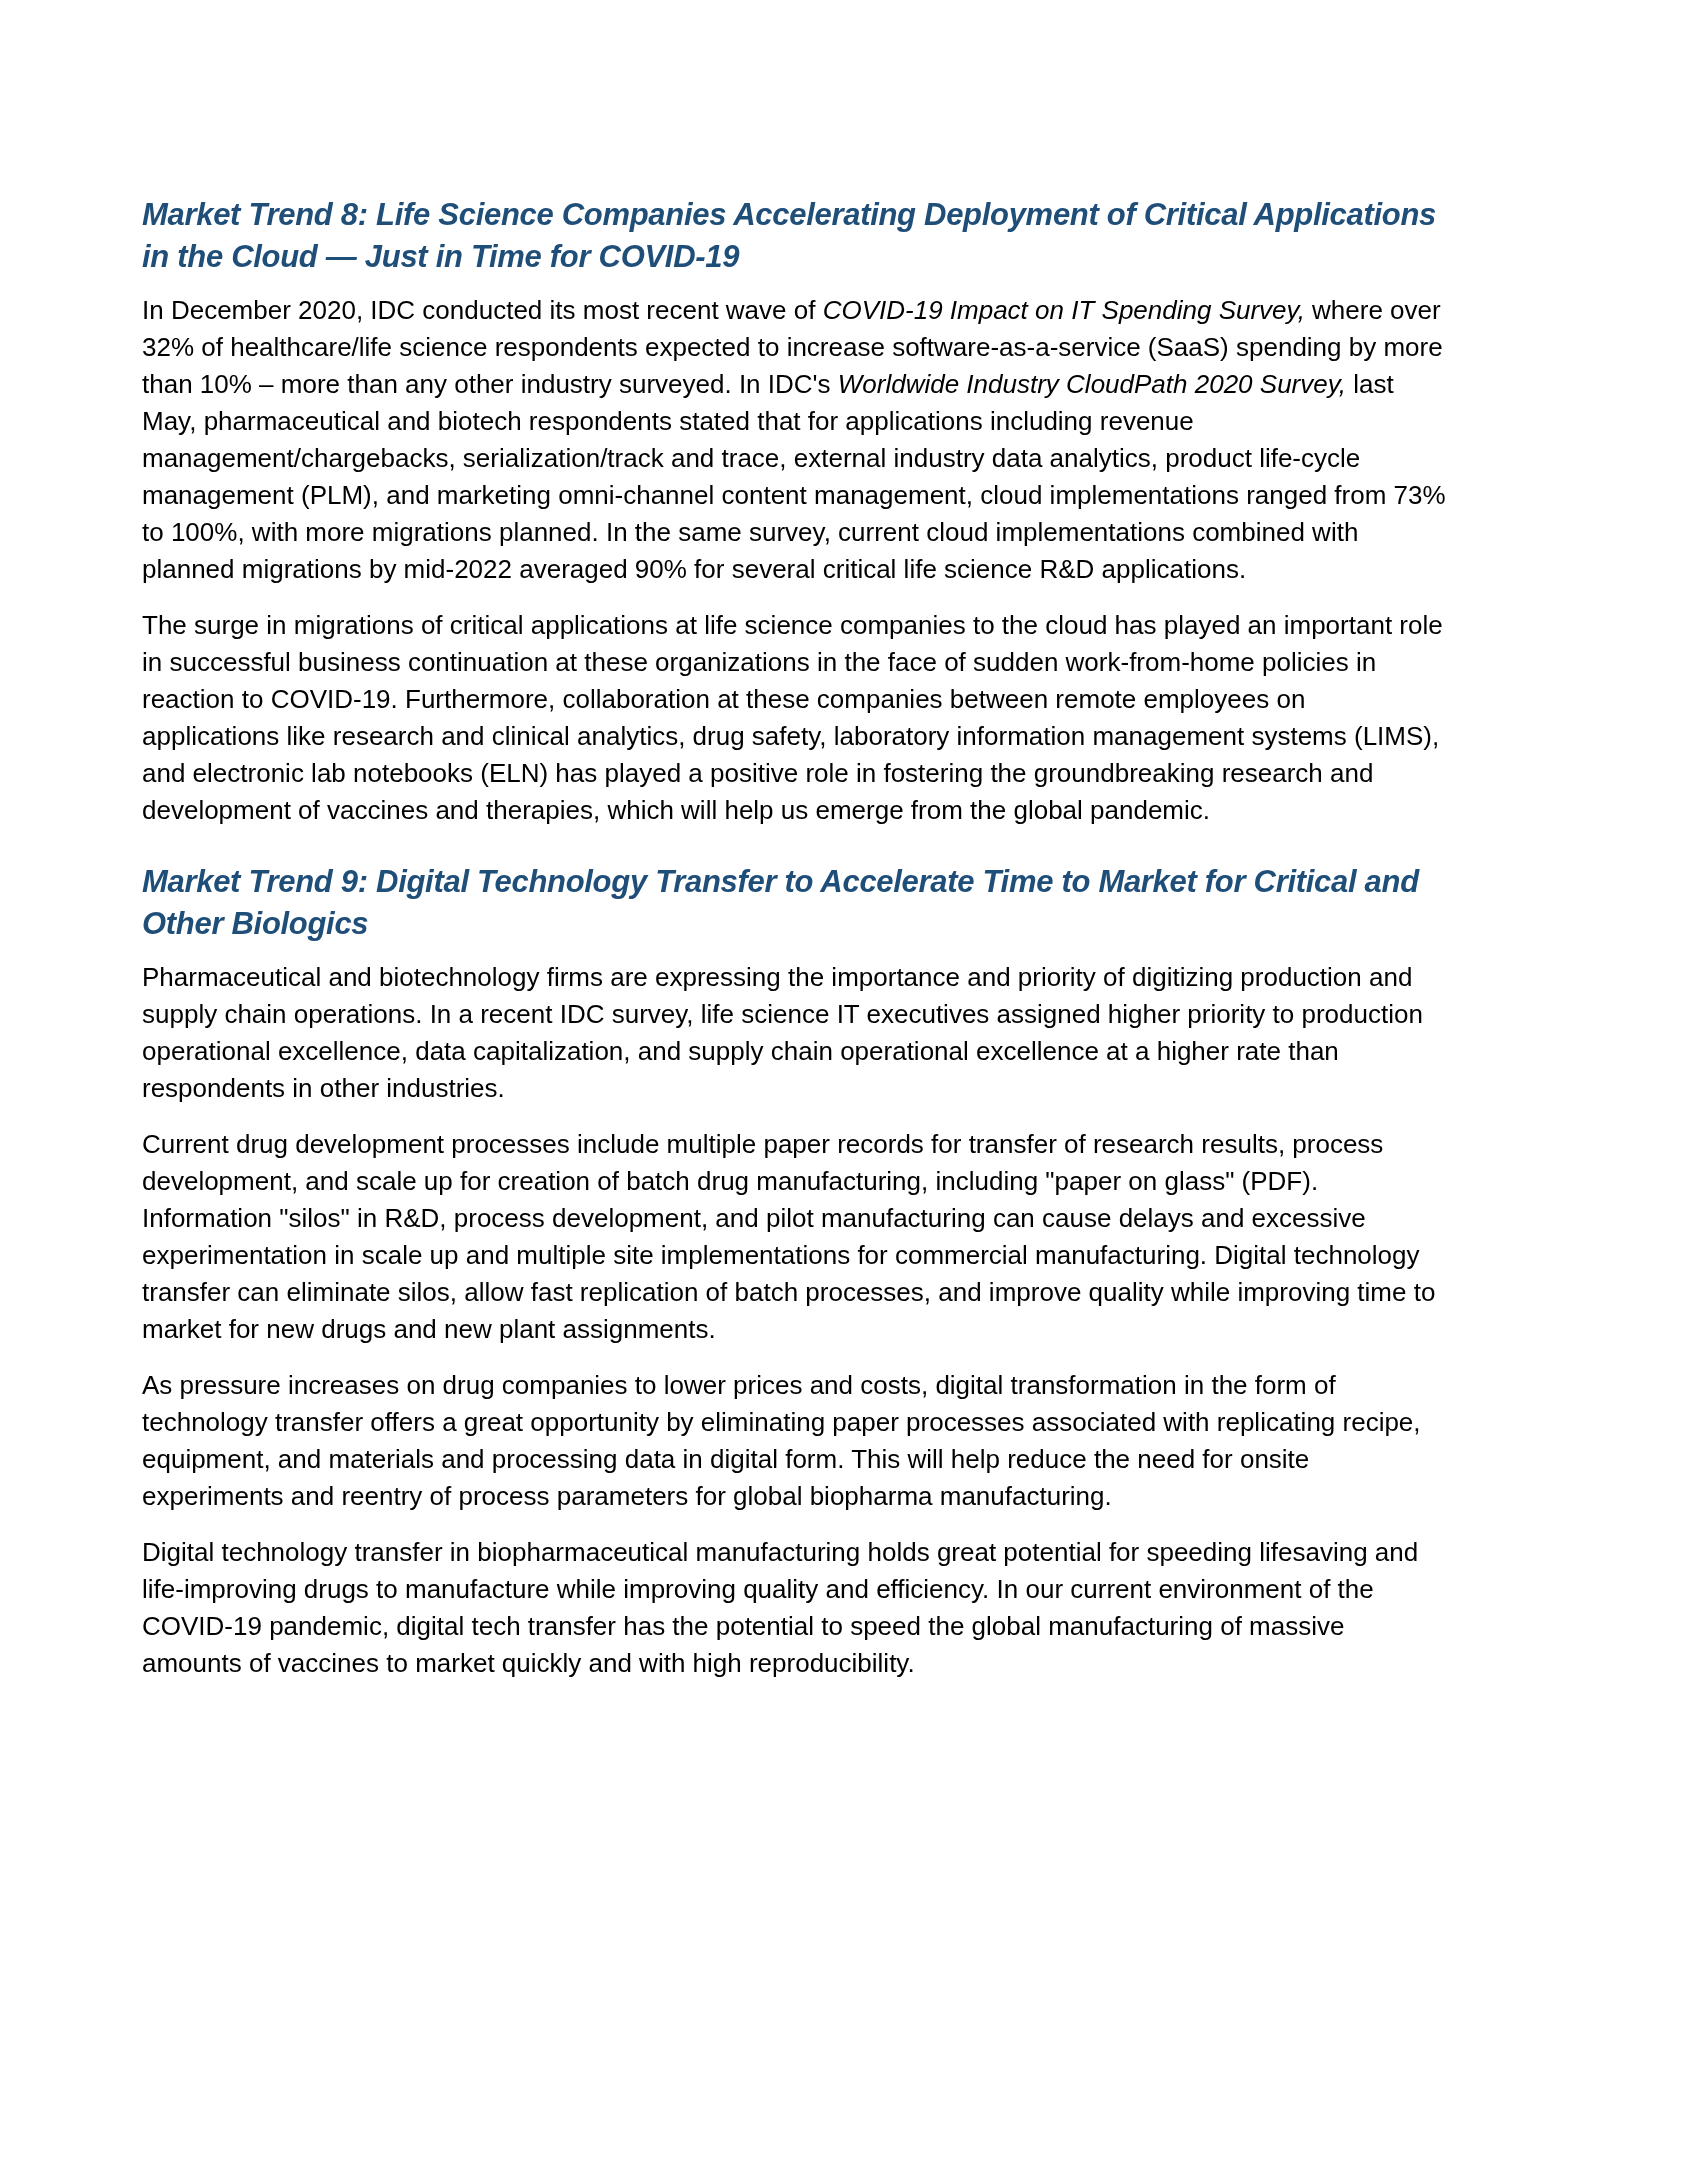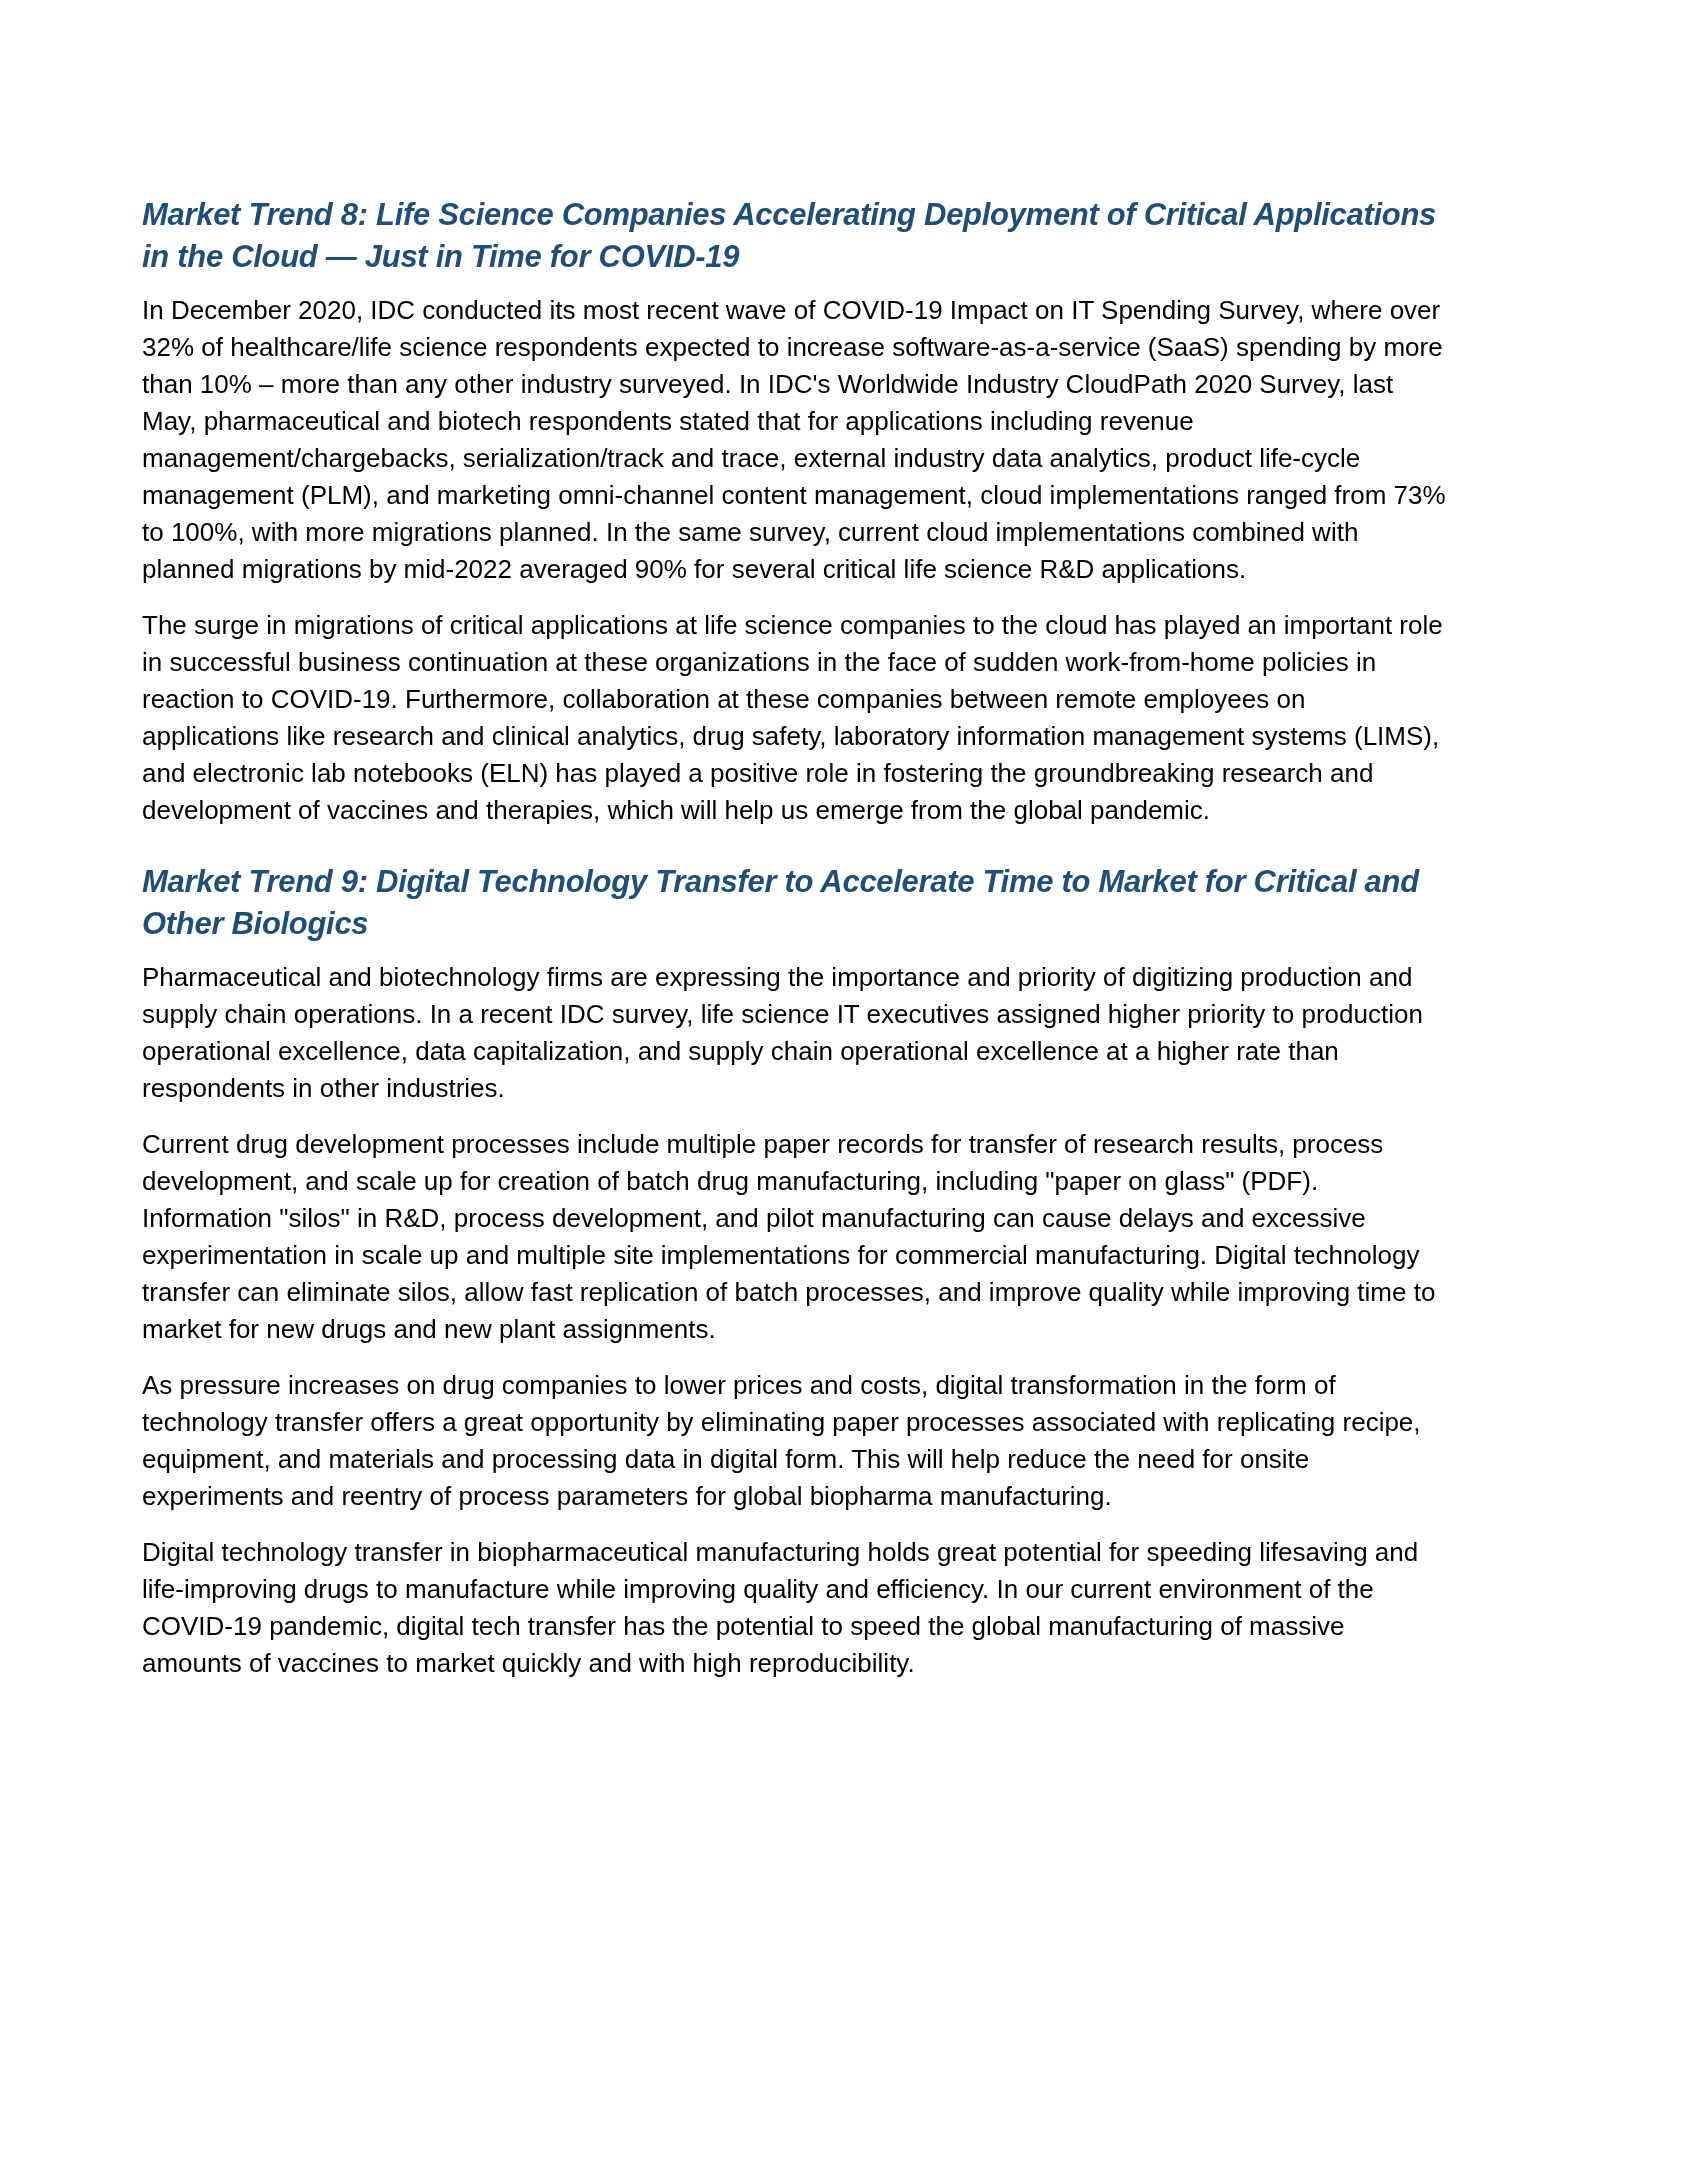--- a/index.html
+++ b/index.html
@@ -36,20 +36,21 @@
   .section-heading.spaced {
     margin-top: 32px;
   }
   .body-paragraph {
     font-size: 26px;
     line-height: 37px;
     margin: 0 0 19px 0;
     text-align: left;
   }
   .body-paragraph span.italic {
+    font-style: italic;
   }
   .footer {
     position: absolute;
     top: 2037px;
     left: 0;
     width: 1683px;
     height: 32px;
     font-size: 21px;
     line-height: 32px;
     color: var(--body-color, #000000);

